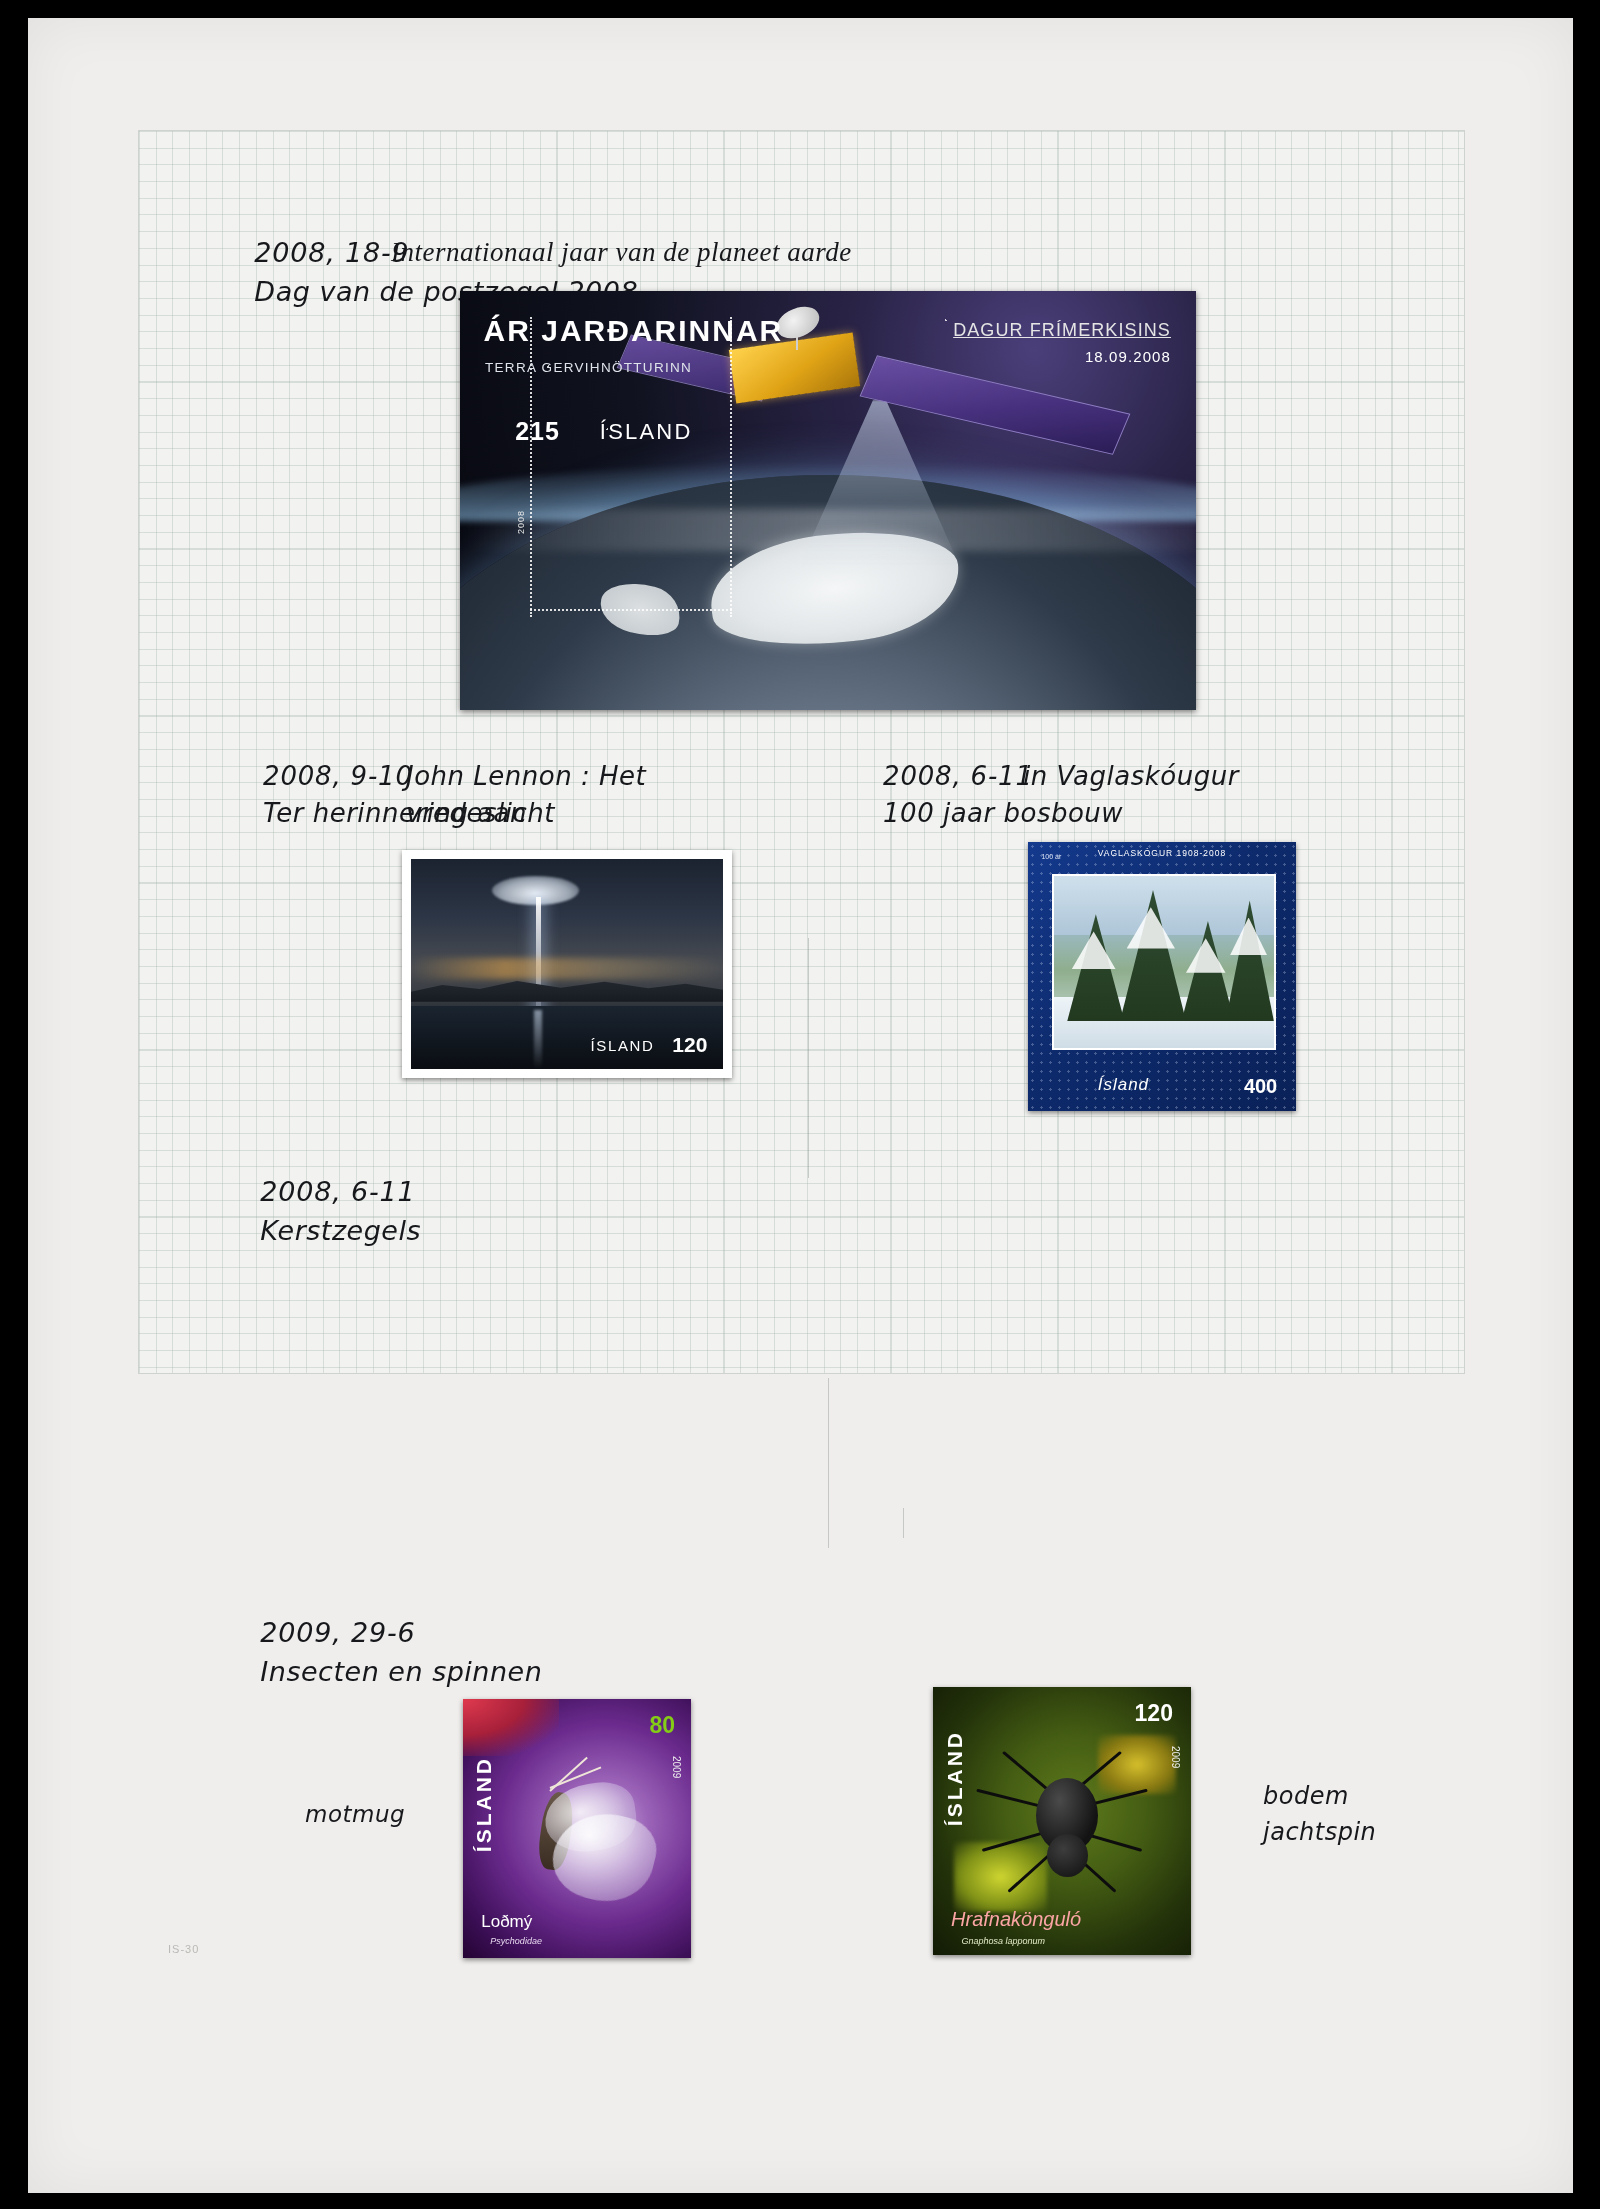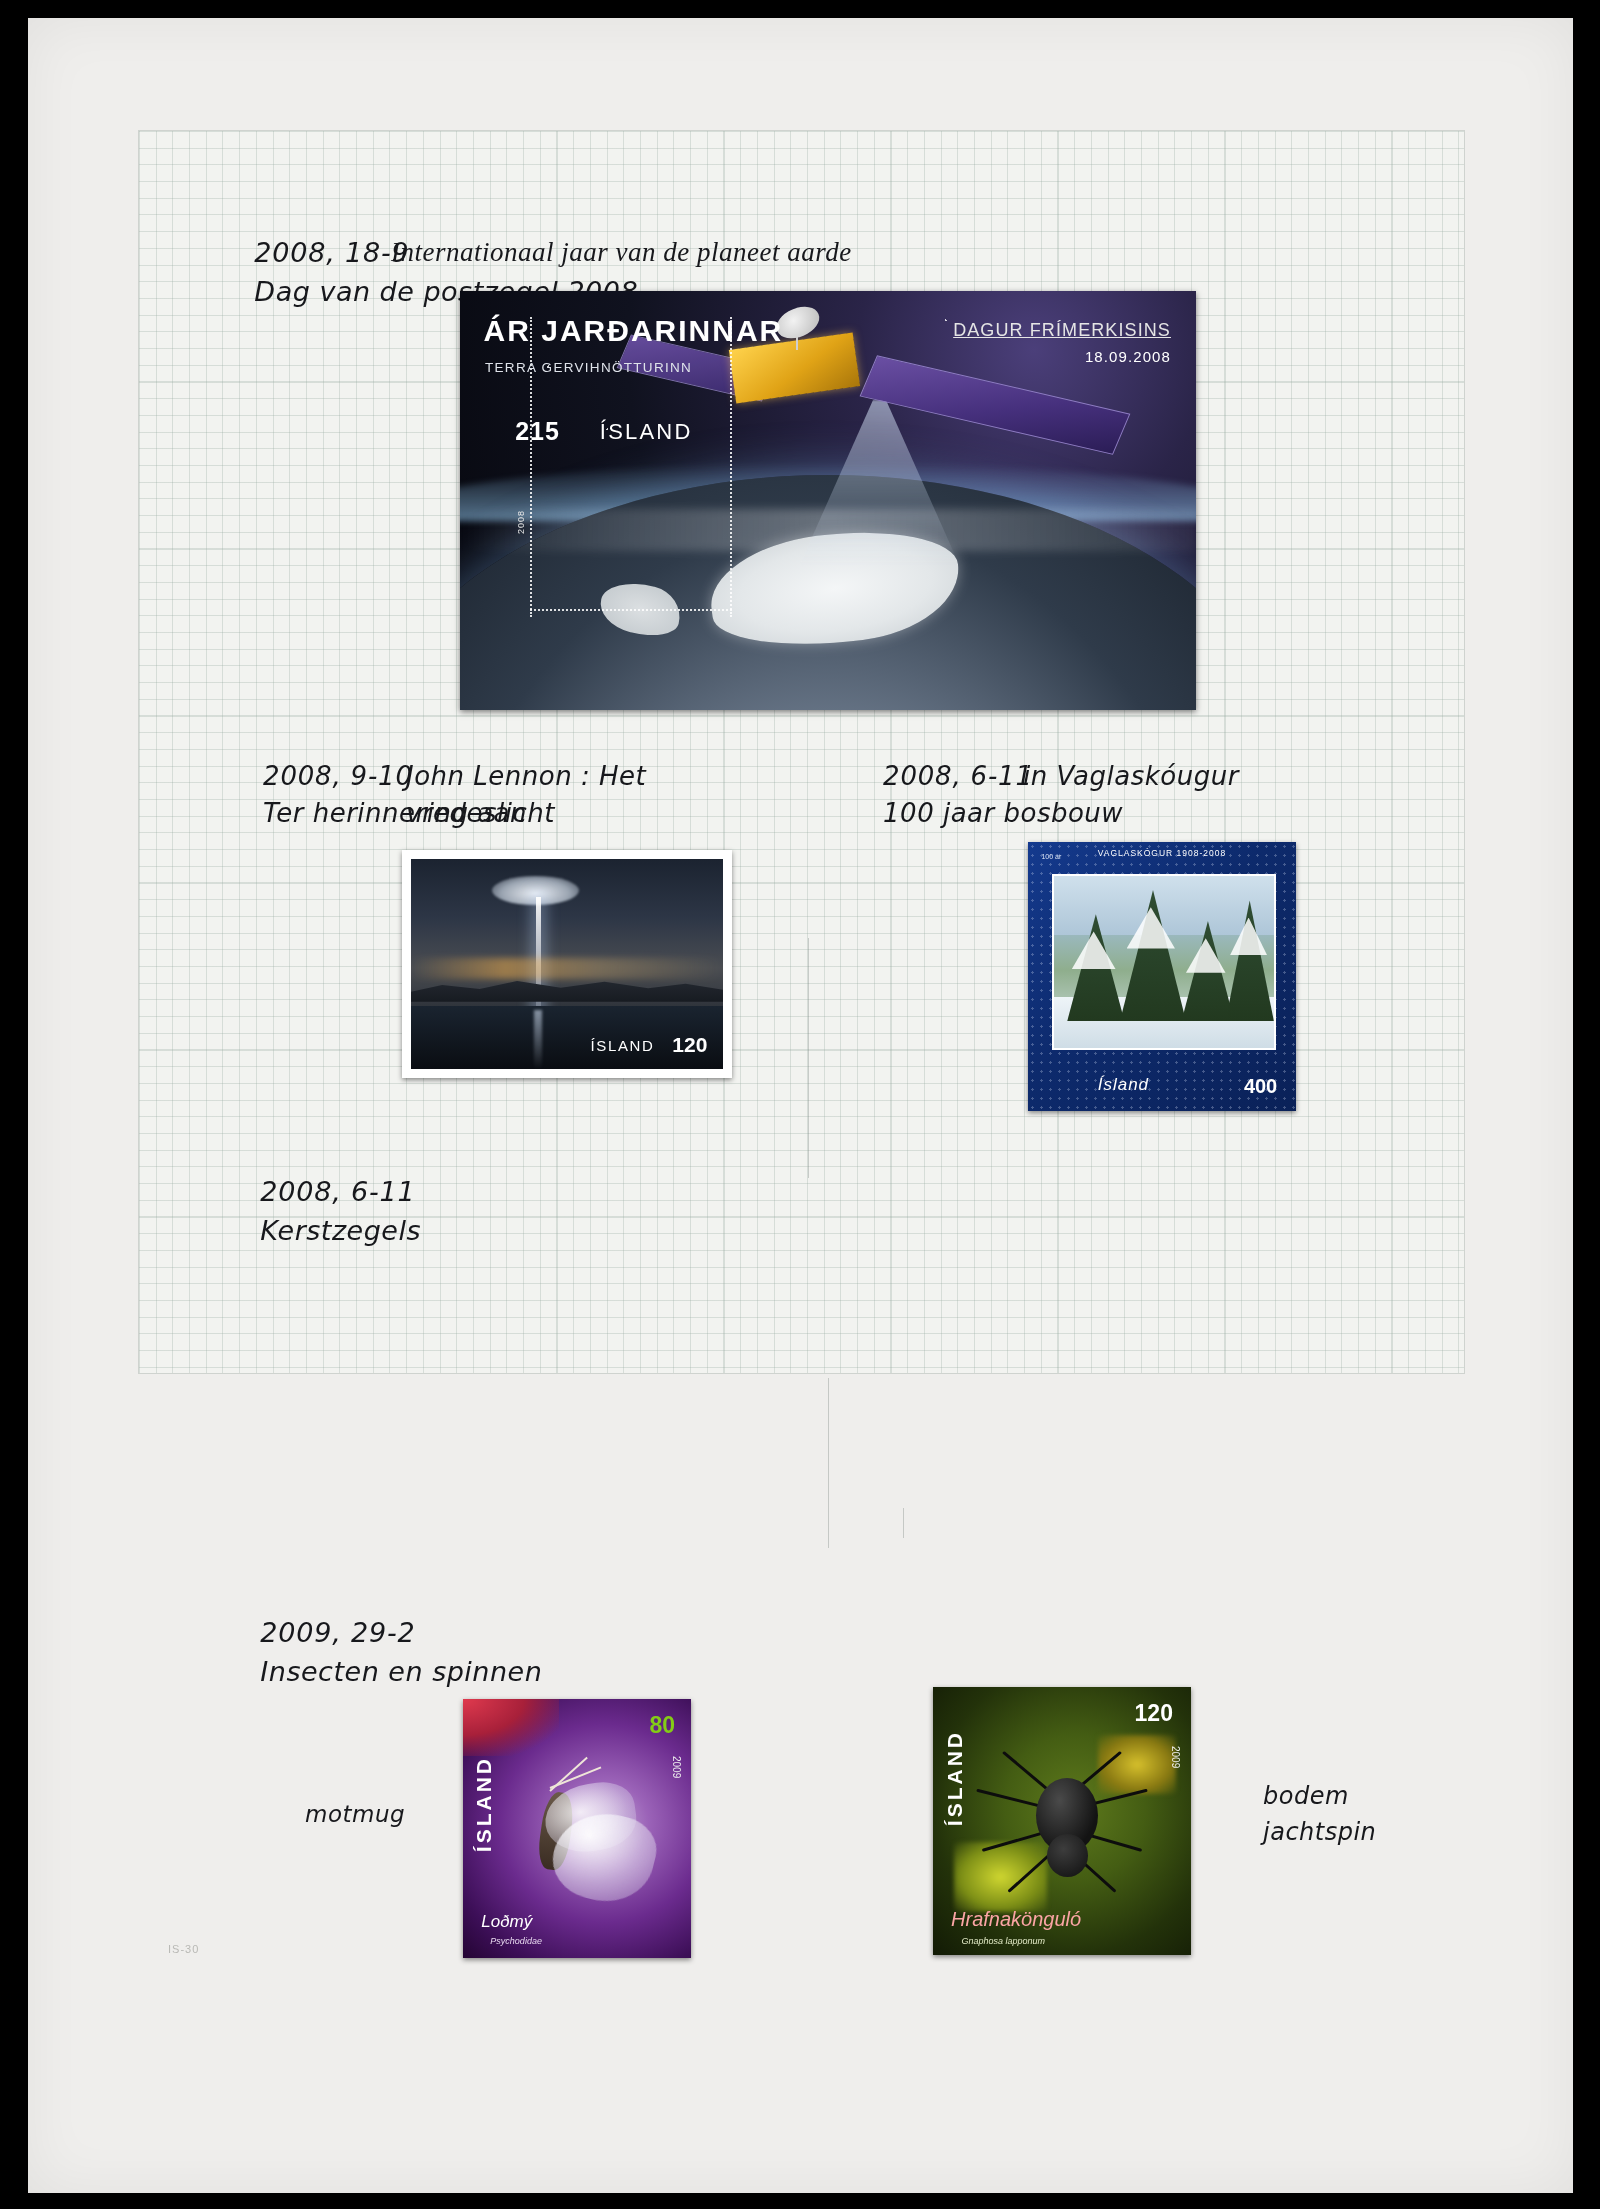--- a/index.html
+++ b/index.html
@@ -232,21 +232,21 @@
   #moth .wingR{position:absolute;left:36%;top:33%;width:40%;height:26%;
      background:radial-gradient(ellipse at 40% 40%, rgba(255,255,255,.85), rgba(225,220,240,.4) 60%, rgba(200,190,220,.15));
      border-radius:58% 42% 48% 52%;transform:rotate(-8deg);}
   #moth .ant1,#moth .ant2{position:absolute;height:2px;background:#efe6d8;transform-origin:left center;}
   #moth .ant1{left:38%;top:34%;width:24%;transform:rotate(-22deg);}
   #moth .ant2{left:38%;top:35%;width:22%;transform:rotate(-42deg);}
   #moth .country{position:absolute;left:4%;top:22%;color:#fff;font-size:21px;font-weight:bold;letter-spacing:3px;
      writing-mode:vertical-rl;transform:rotate(180deg);}
   #moth .val{position:absolute;right:7%;top:5%;color:#84cc16;font-size:23px;font-weight:bold;}
   #moth .yr{position:absolute;right:4%;top:22%;color:#eee;font-size:10px;writing-mode:vertical-rl;}
-  #moth .sci{position:absolute;left:8%;bottom:10%;color:#fff;font-size:17px;font-style:italic;margin-top:37px;}
+  #moth .sci{position:absolute;left:8%;bottom:10%;color:#fff;font-size:17px;margin-top:37px;}
   #moth .sci2{position:absolute;left:12%;bottom:4.5%;color:#e7d8ef;font-size:9px;font-style:italic;}
 
   #spider{
     left:905px;top:1669px;width:258px;height:268px;
     background:#1a2208;
   }
   #spider .bg{position:absolute;inset:0;background:
      radial-gradient(ellipse at 55% 45%, #5e7a1c 0%, #445d13 35%, #23320a 70%, #121a05 100%);}
   #spider .moss1{position:absolute;left:8%;top:58%;width:36%;height:26%;background:radial-gradient(ellipse at 50% 50%,#cfd630,#7d8f16 60%,rgba(60,80,10,0));filter:blur(2px);}
   #spider .moss2{position:absolute;right:6%;top:18%;width:30%;height:22%;background:radial-gradient(ellipse at 50% 50%,#d6c02c,#8a7a12 60%,rgba(60,60,10,0));filter:blur(2px);}
@@ -360,21 +360,21 @@
       <div class="val">400</div>
     </div>
   </div>
 
   <div class="cap hand" style="left:196px;top:1117px;font-size:27px;">
     <span class="date">2008, 6-11</span>
     <span>Kerstzegels</span>
   </div>
 
   <div class="cap hand" style="left:196px;top:1558px;font-size:27px;">
-    <span class="date">2009, 29-2</span>
+    <span class="date">2009, 29-6</span>
     <span>Insecten en spinnen</span>
   </div>
 
   <div class="cap hand" style="left:277px;top:1780px;font-size:23px;">motmug</div>
   <div class="cap hand" style="left:1235px;top:1761px;font-size:24px;">bodem</div>
   <div class="cap hand" style="left:1235px;top:1797px;font-size:24px;">jachtspin</div>
 
   <div id="moth" class="stamp stampshadow">
     <div class="bg"></div>
     <div class="redc"></div>

